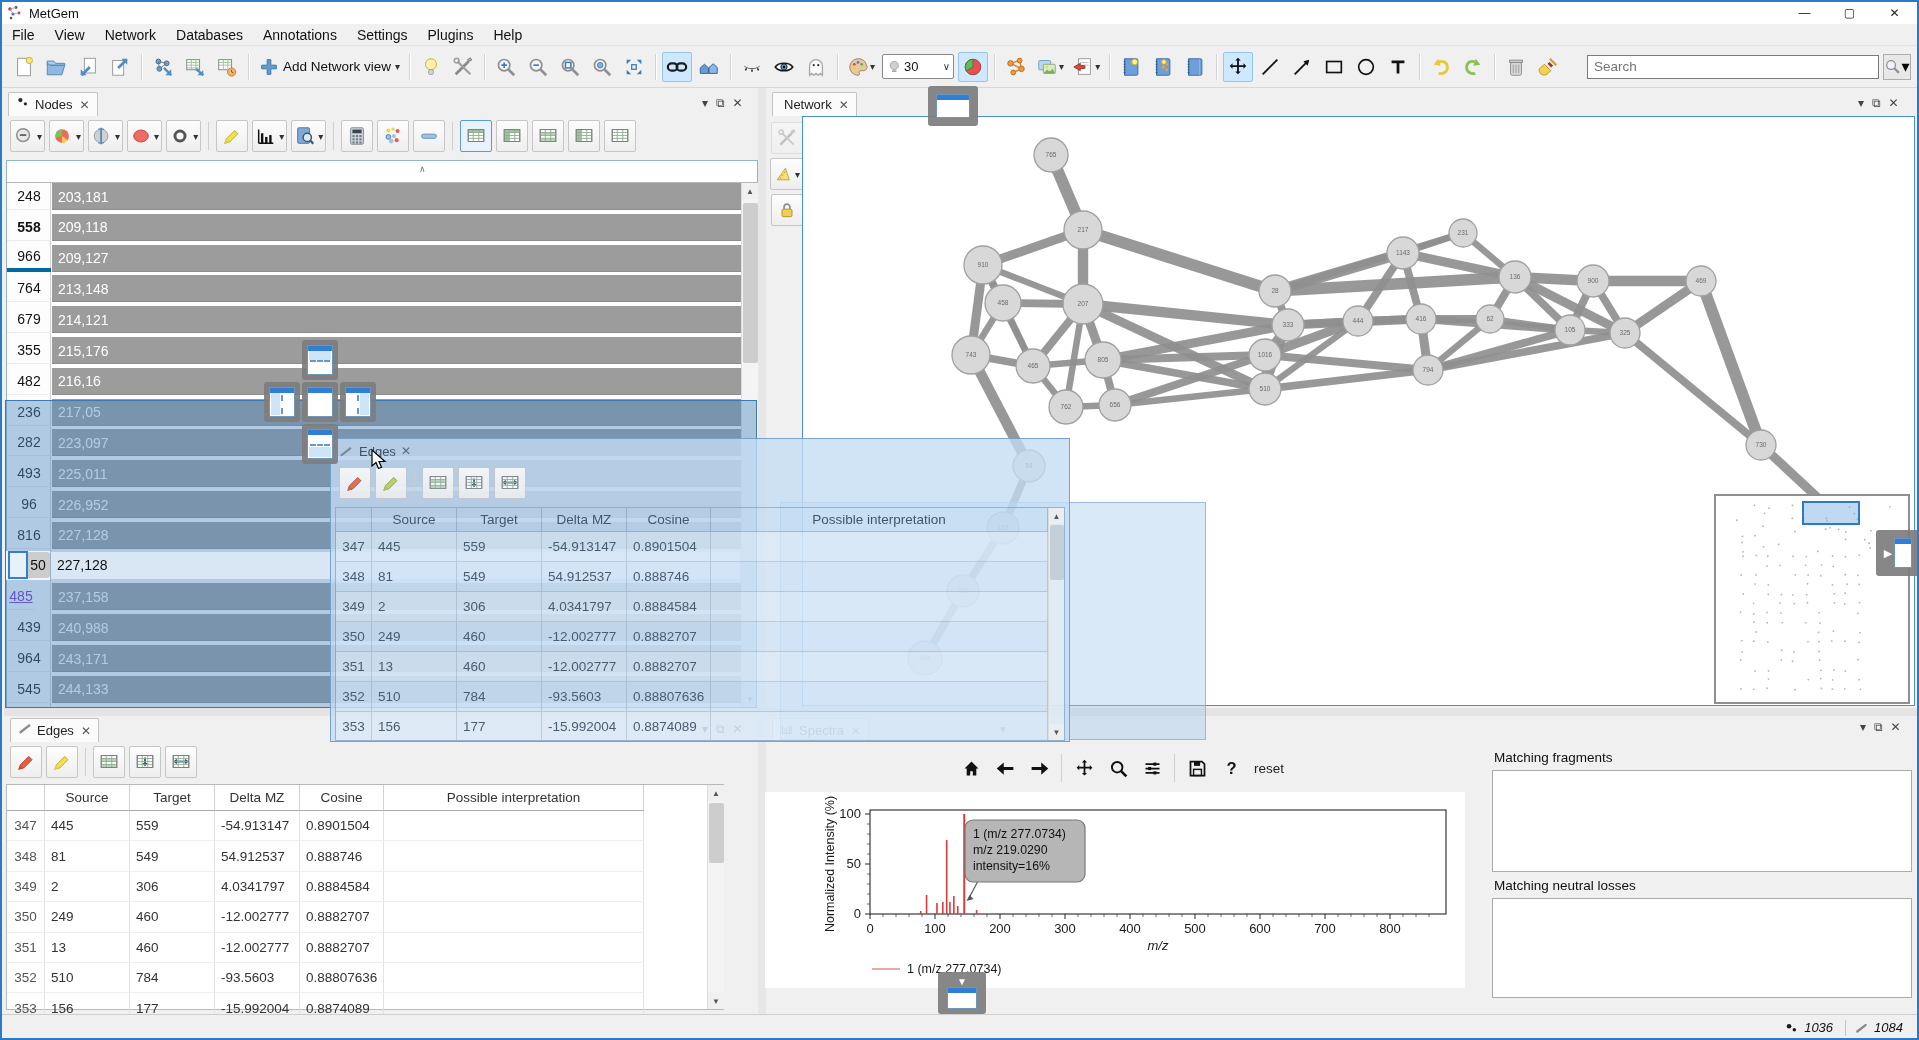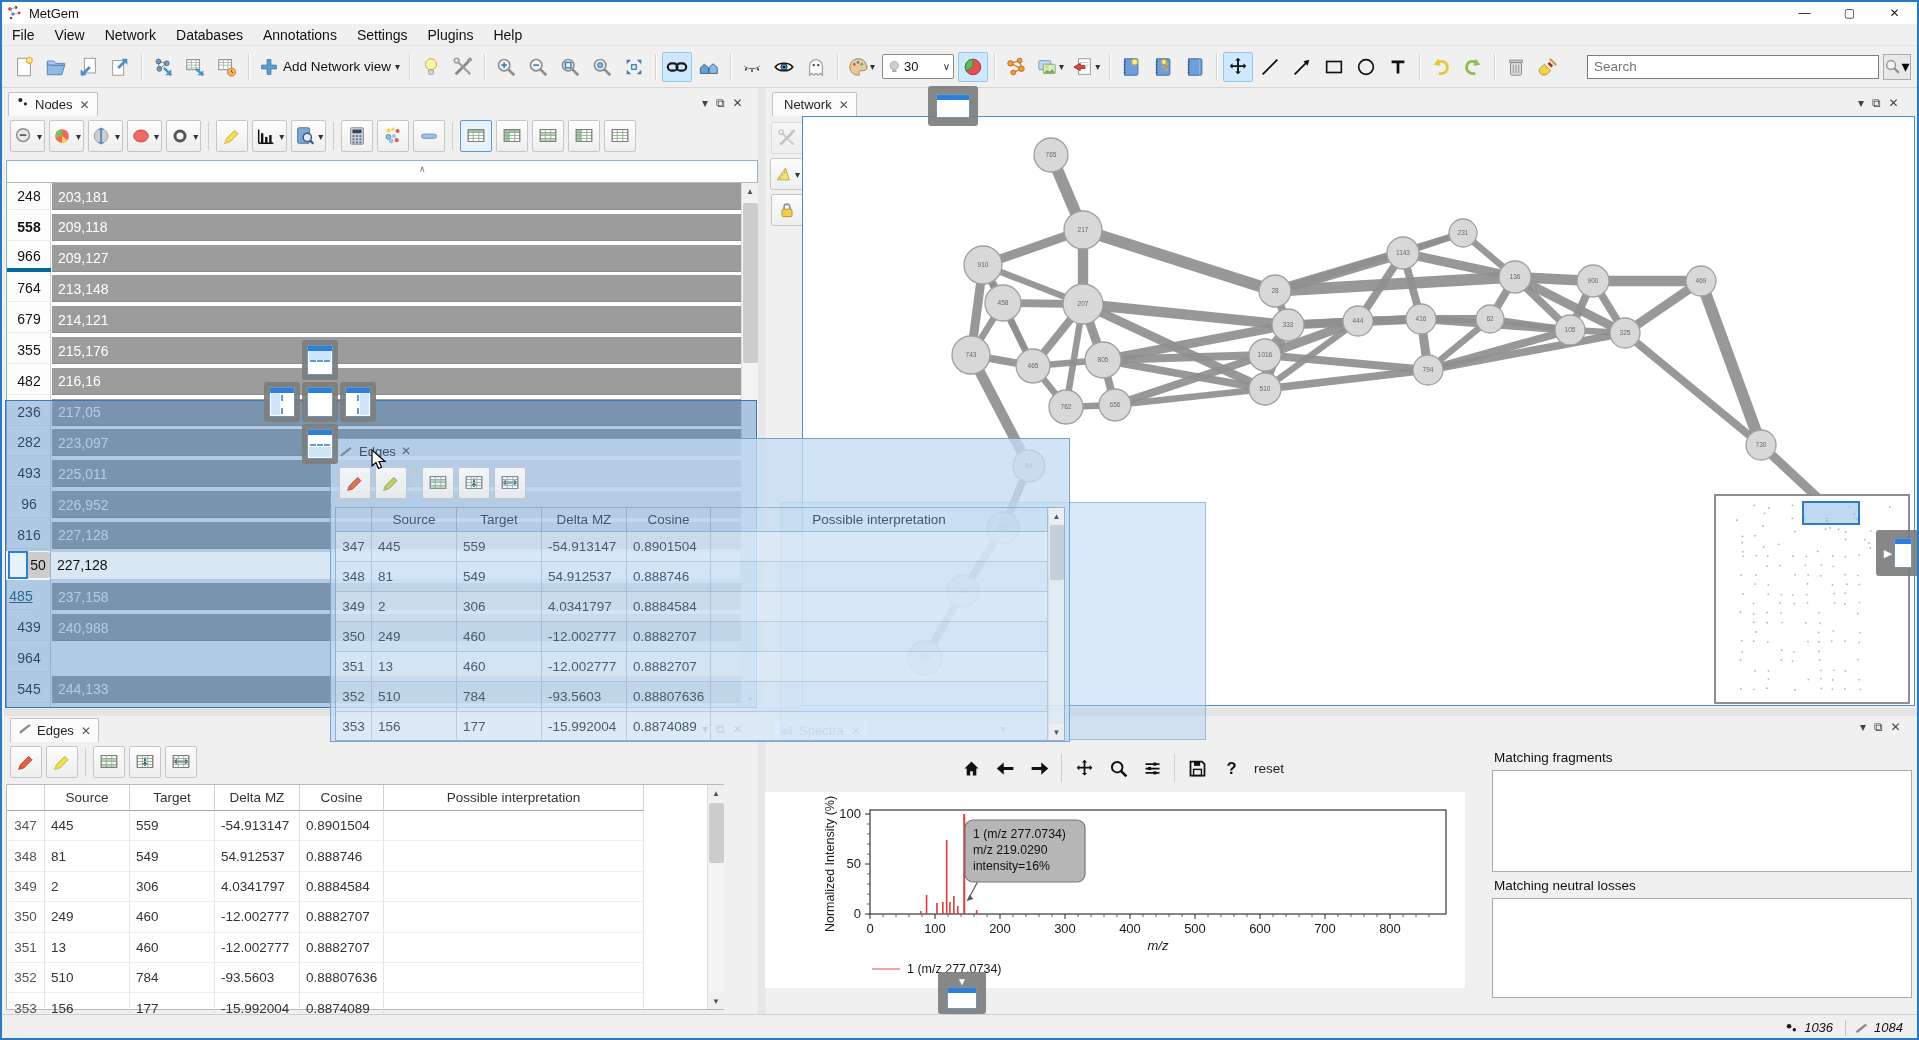--- a/index.html
+++ b/index.html
@@ -579,25 +579,26 @@
       <div class="abs rownum" style="left:0;top:237.6px;width:44px;height:27px;display:flex;align-items:center;justify-content:center;font-size:14px;color:#111;border-bottom:1px solid #ececec;">236</div>
       <div class="abs" style="left:45px;top:237.6px;width:689px;height:27px;background:#9c9c9c;color:#fff;font-size:14px;display:flex;align-items:center;padding-left:6px;box-shadow:inset 0 -1px 0 #8d8d8d;">217,05</div>
       <div class="abs rownum" style="left:0;top:268.4px;width:44px;height:27px;display:flex;align-items:center;justify-content:center;font-size:14px;color:#111;border-bottom:1px solid #ececec;">282</div>
       <div class="abs" style="left:45px;top:268.4px;width:689px;height:27px;background:#9c9c9c;color:#fff;font-size:14px;display:flex;align-items:center;padding-left:6px;box-shadow:inset 0 -1px 0 #8d8d8d;">223,097</div>
       <div class="abs rownum" style="left:0;top:299.2px;width:44px;height:27px;display:flex;align-items:center;justify-content:center;font-size:14px;color:#111;border-bottom:1px solid #ececec;">493</div>
       <div class="abs" style="left:45px;top:299.2px;width:689px;height:27px;background:#9c9c9c;color:#fff;font-size:14px;display:flex;align-items:center;padding-left:6px;box-shadow:inset 0 -1px 0 #8d8d8d;">225,011</div>
       <div class="abs rownum" style="left:0;top:330px;width:44px;height:27px;display:flex;align-items:center;justify-content:center;font-size:14px;color:#111;border-bottom:1px solid #ececec;">96</div>
       <div class="abs" style="left:45px;top:330px;width:689px;height:27px;background:#9c9c9c;color:#fff;font-size:14px;display:flex;align-items:center;padding-left:6px;box-shadow:inset 0 -1px 0 #8d8d8d;">226,952</div>
       <div class="abs rownum" style="left:0;top:360.8px;width:44px;height:27px;display:flex;align-items:center;justify-content:center;font-size:14px;color:#111;border-bottom:1px solid #ececec;">816</div>
       <div class="abs" style="left:45px;top:360.8px;width:689px;height:27px;background:#9c9c9c;color:#fff;font-size:14px;display:flex;align-items:center;padding-left:6px;box-shadow:inset 0 -1px 0 #8d8d8d;">227,128</div>
-      <div class="abs rownum" style="left:0;top:422.40000000000003px;width:28px;height:27px;display:flex;align-items:center;justify-content:center;font-size:14px;color:#0c4a6e;border-bottom:1px solid #ececec;text-decoration:underline;">485</div>
+      <div class="abs rownum" style="left:0;top:422.40000000000003px;width:28px;height:27px;display:flex;align-items:center;justify-content:center;font-size:14px;color:#6d28d9;border-bottom:1px solid #ececec;text-decoration:underline;">485</div>
       <div class="abs" style="left:45px;top:422.40000000000003px;width:689px;height:27px;background:#9c9c9c;color:#fff;font-size:14px;display:flex;align-items:center;padding-left:6px;box-shadow:inset 0 -1px 0 #8d8d8d;">237,158</div>
       <div class="abs rownum" style="left:0;top:453.2px;width:44px;height:27px;display:flex;align-items:center;justify-content:center;font-size:14px;color:#111;border-bottom:1px solid #ececec;">439</div>
       <div class="abs" style="left:45px;top:453.2px;width:689px;height:27px;background:#9c9c9c;color:#fff;font-size:14px;display:flex;align-items:center;padding-left:6px;box-shadow:inset 0 -1px 0 #8d8d8d;">240,988</div>
       <div class="abs rownum" style="left:0;top:484px;width:44px;height:27px;display:flex;align-items:center;justify-content:center;font-size:14px;color:#111;border-bottom:1px solid #ececec;">964</div>
+      <div class="abs" style="left:45px;top:484px;width:689px;height:27px;background:#9c9c9c;color:#fff;font-size:14px;display:flex;align-items:center;padding-left:6px;box-shadow:inset 0 -1px 0 #8d8d8d;">243,171</div>
       <div class="abs rownum" style="left:0;top:514.8px;width:44px;height:27px;display:flex;align-items:center;justify-content:center;font-size:14px;color:#111;border-bottom:1px solid #ececec;">545</div>
       <div class="abs" style="left:45px;top:514.8px;width:689px;height:27px;background:#9c9c9c;color:#fff;font-size:14px;display:flex;align-items:center;padding-left:6px;box-shadow:inset 0 -1px 0 #8d8d8d;">244,133</div>
       <div class="vscroll" style="left:734px;top:22px;width:17px;height:524px;">
 <div class="varrow" style="top:0;">▲</div>
 <div class="vthumb" style="top:20px;width:15px;height:160px;"></div>
 <div class="varrow" style="bottom:0;">▼</div>
       </div>
     </div>
 
   <div class="abs" style="left:2px;top:706px;width:754px;height:8px;background:#e4e4e4;"></div>

